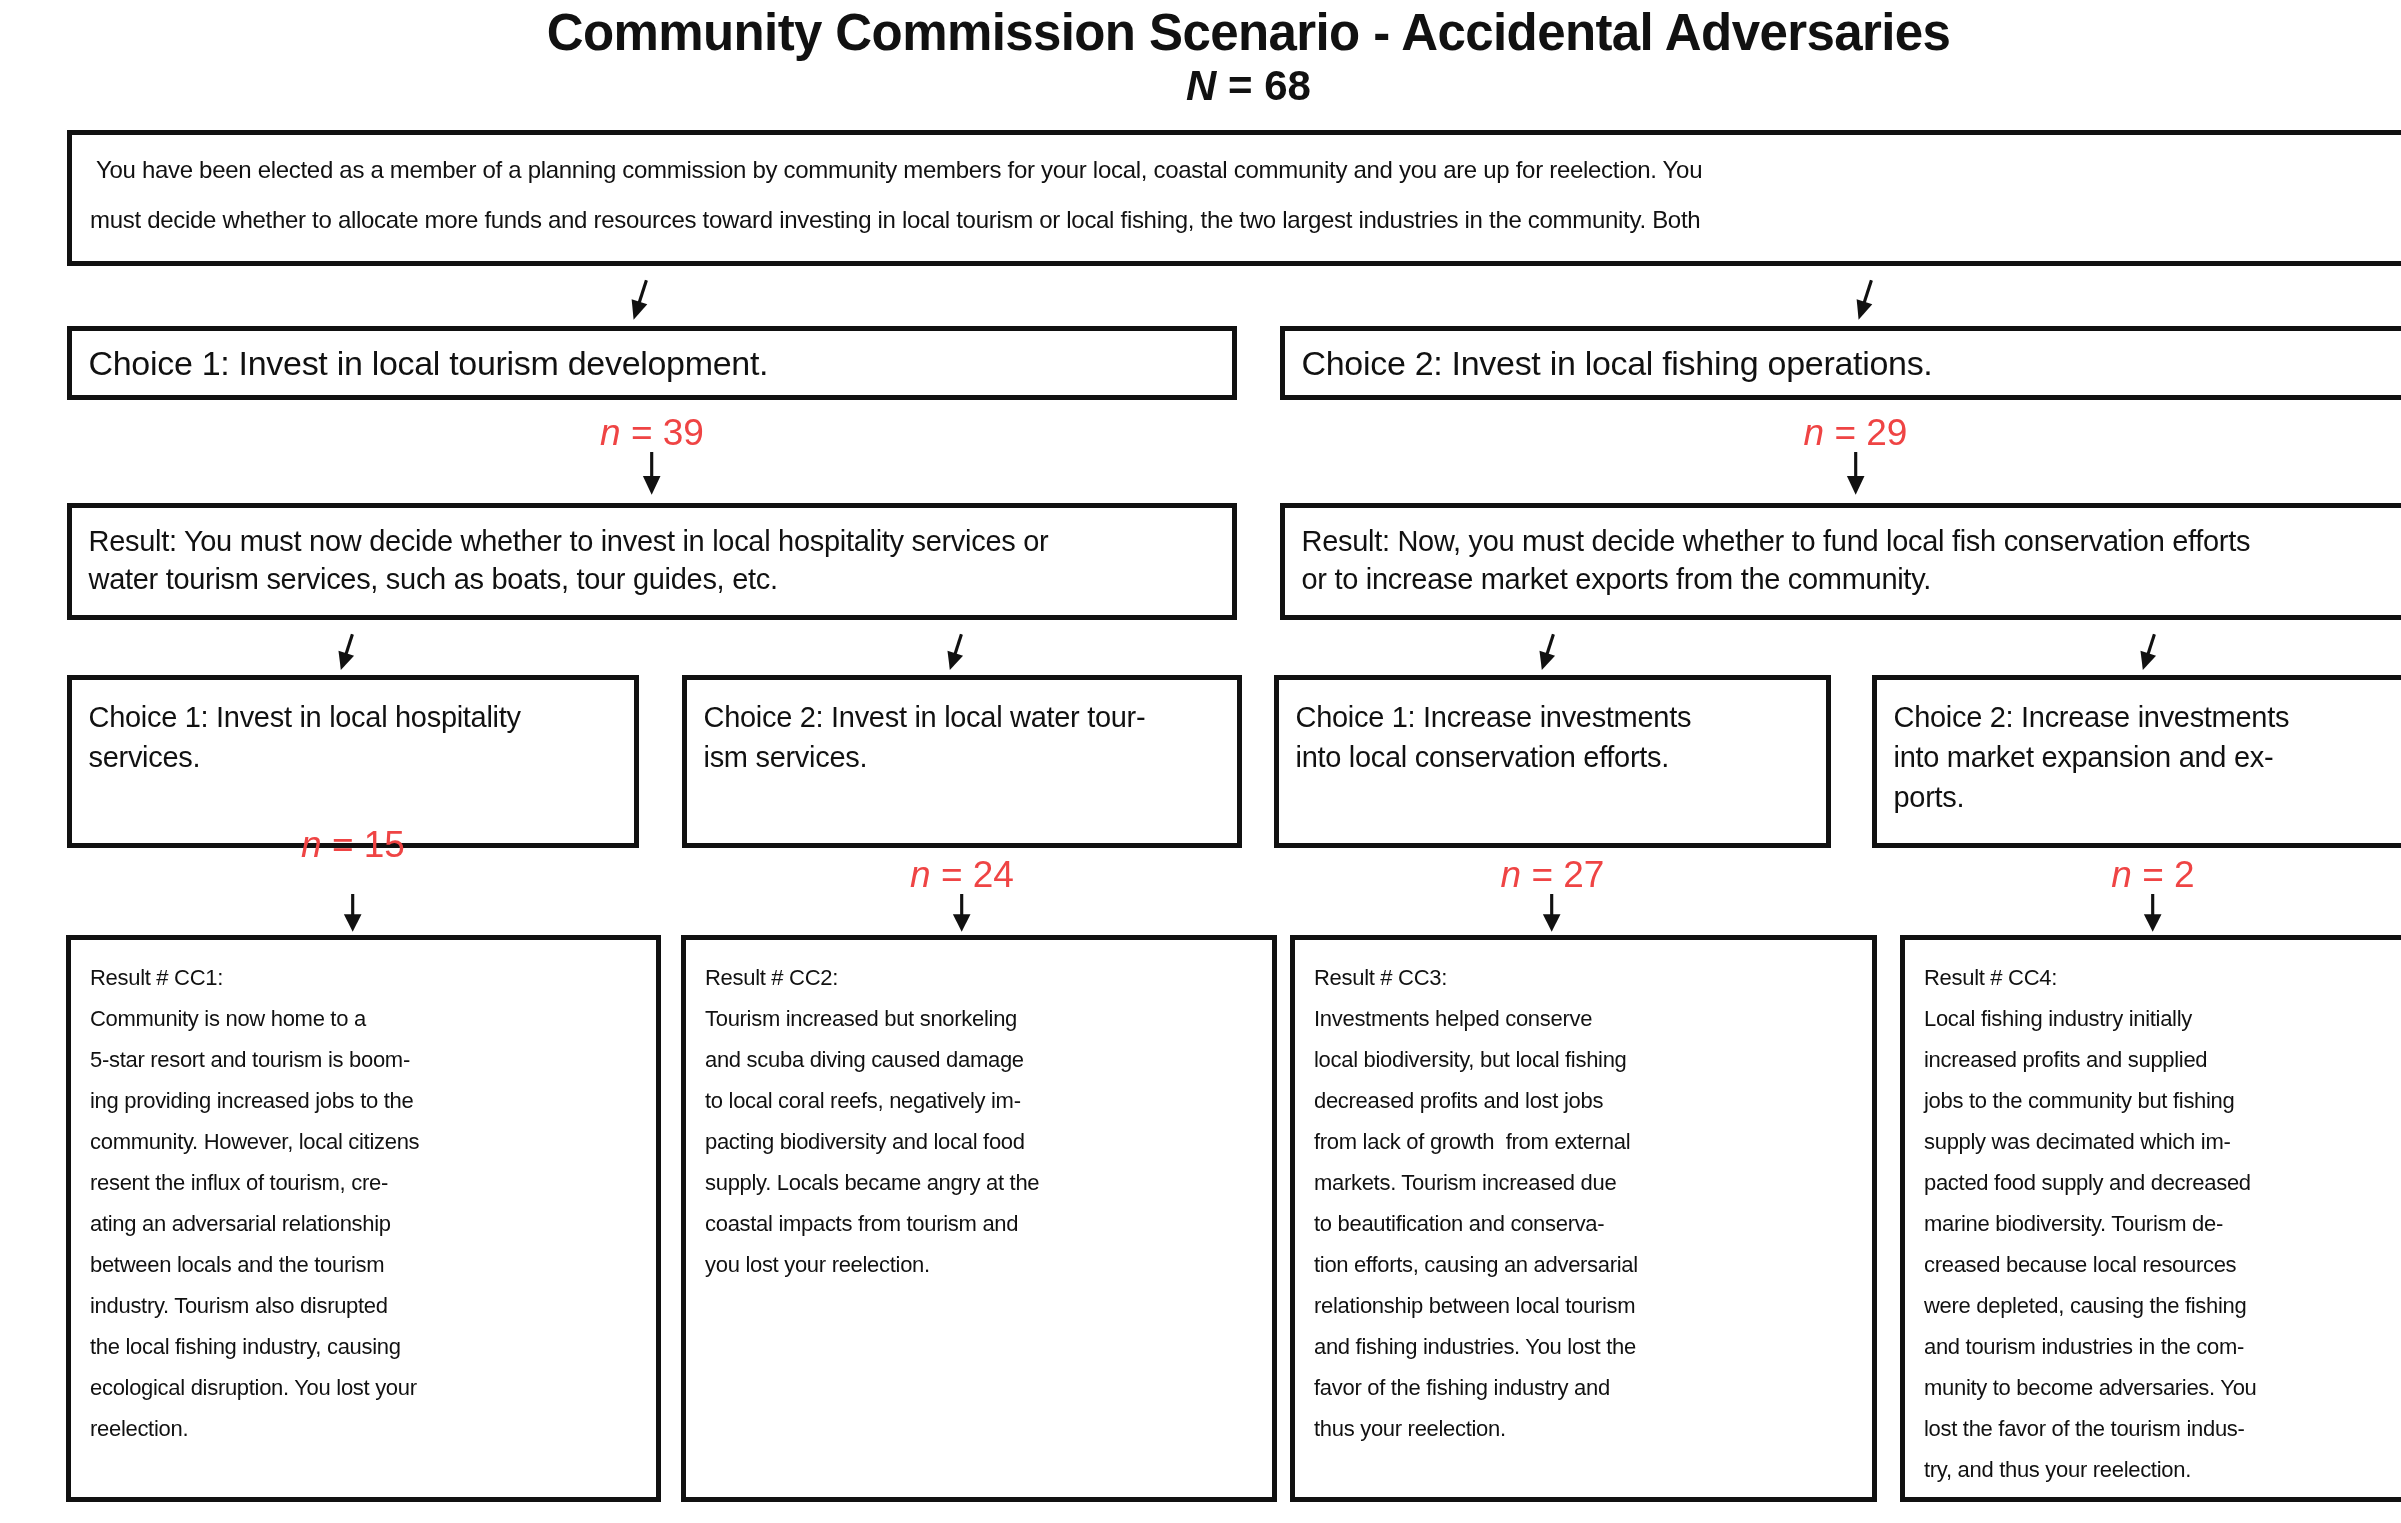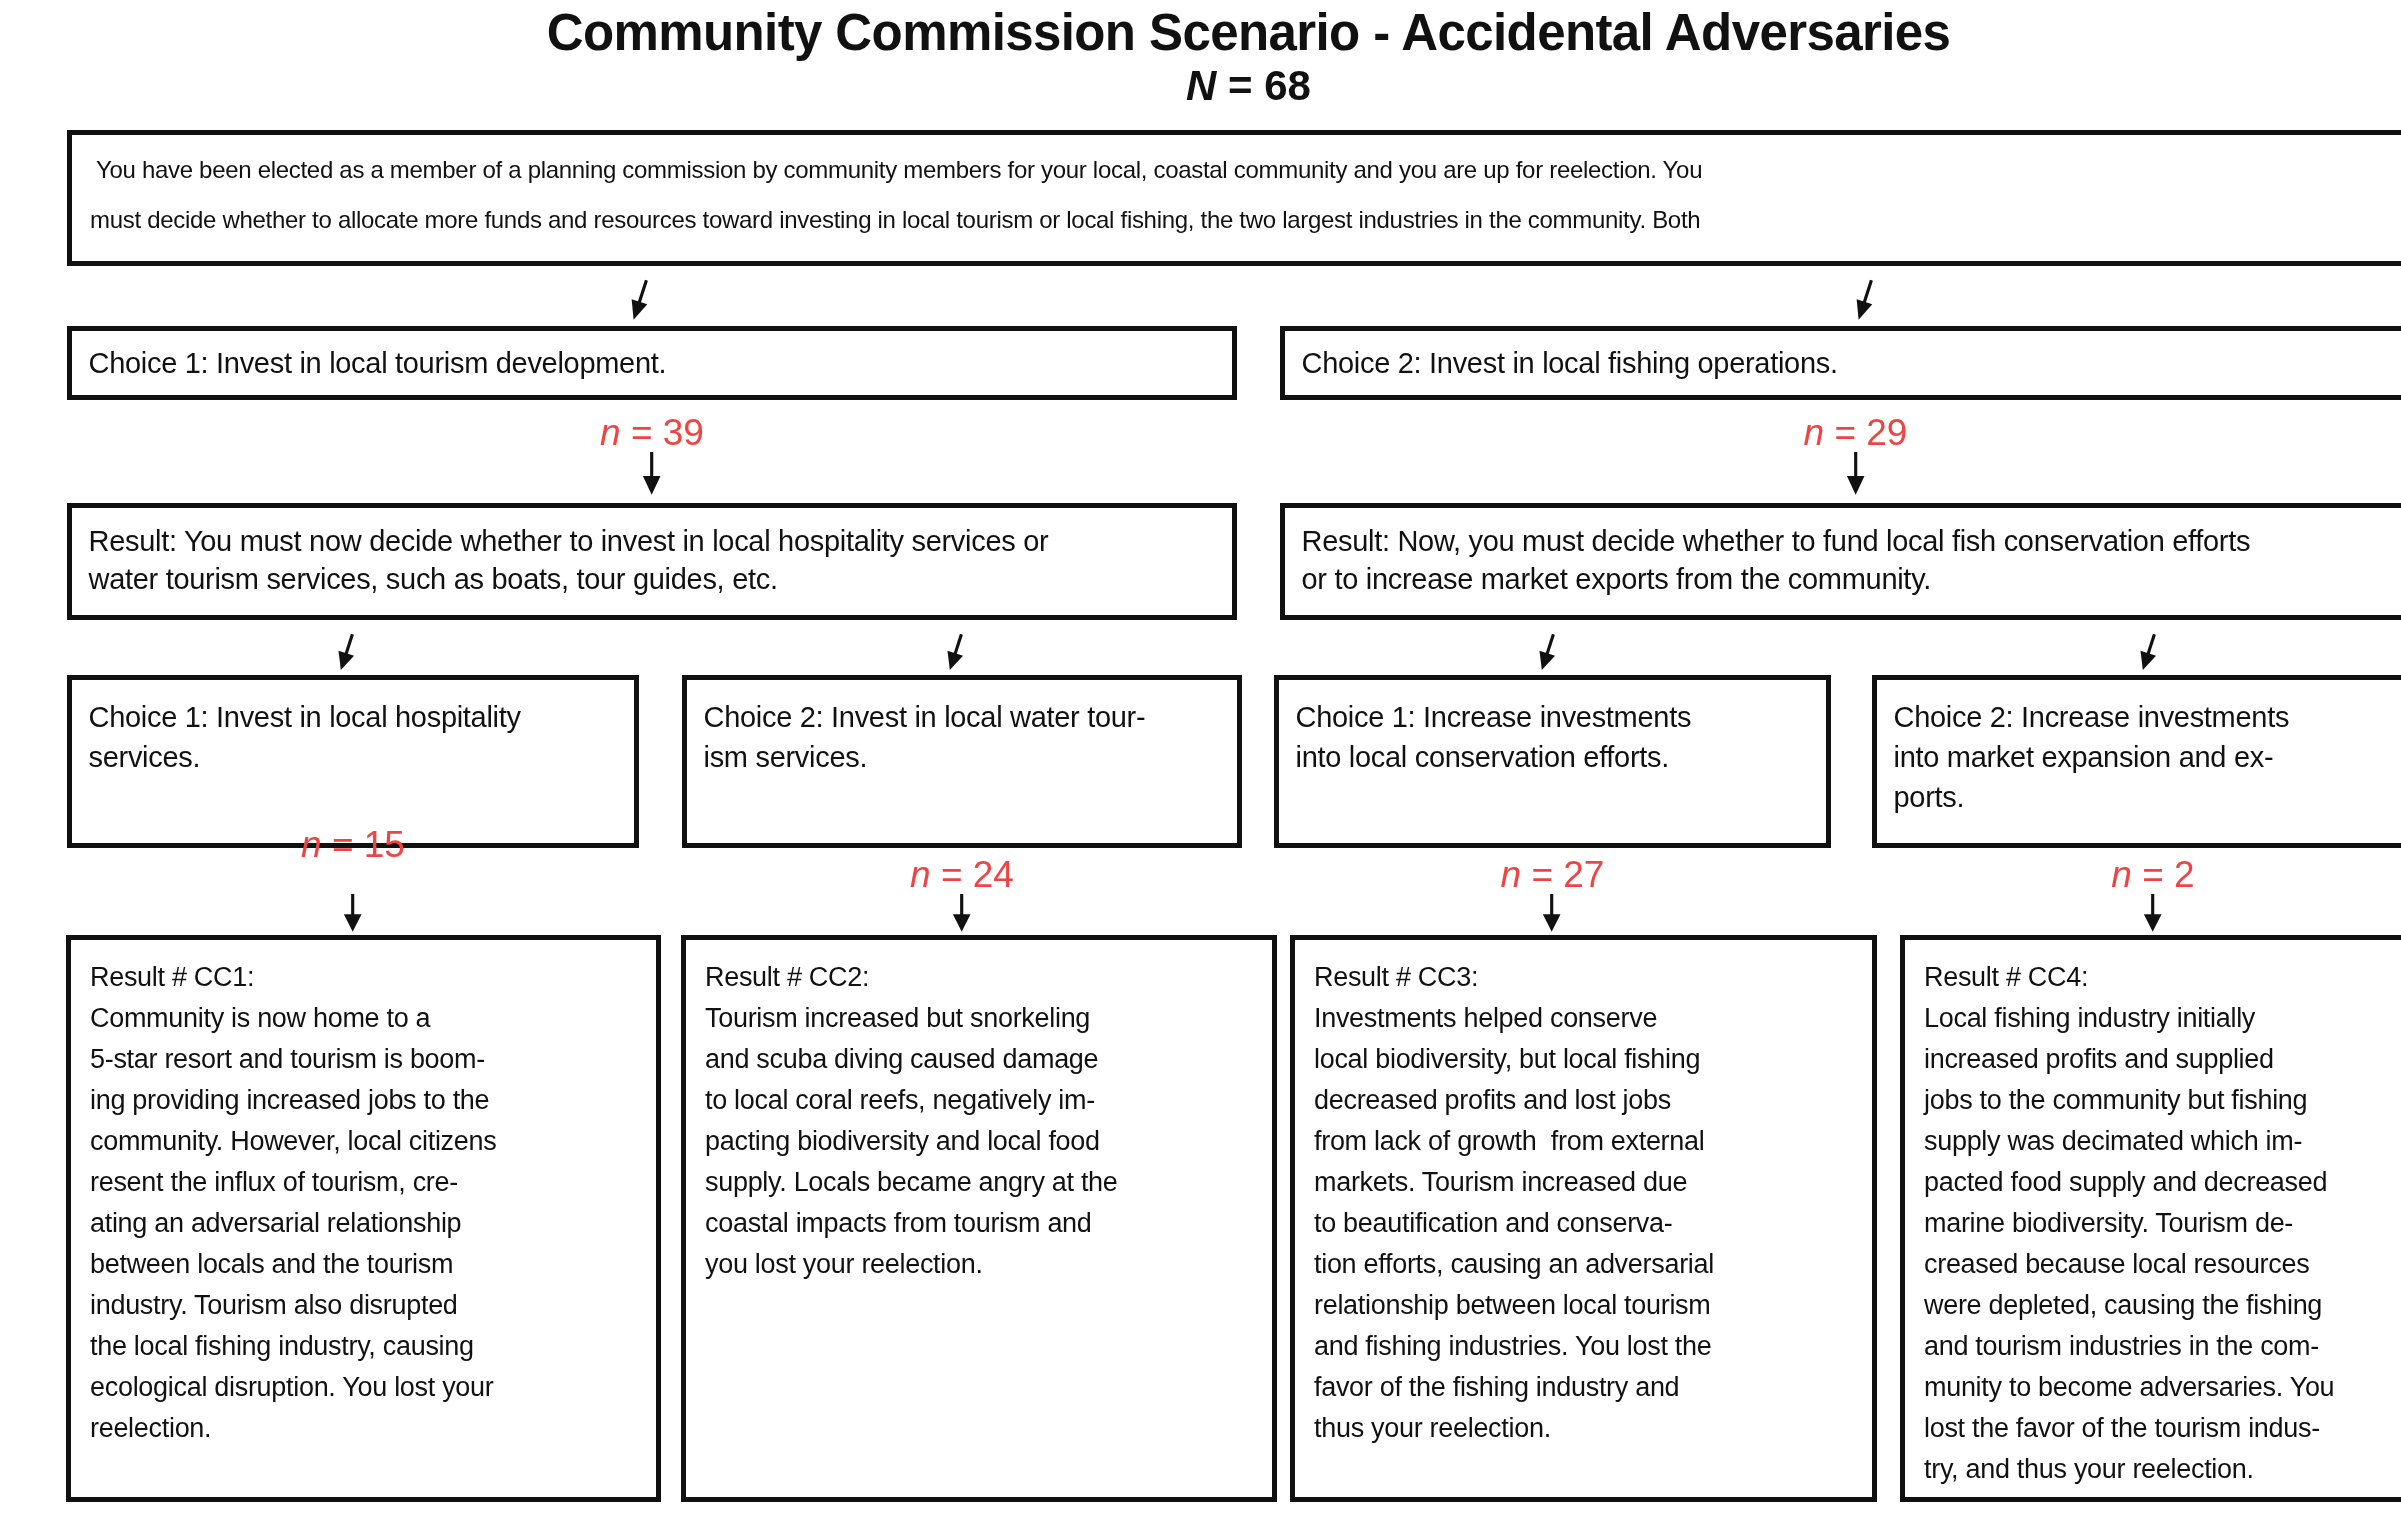--- a/index.html
+++ b/index.html
@@ -35,33 +35,33 @@
     letter-spacing:-0.3px;
   }
   .scenario-text{
     font-size:24px;line-height:50px;
     padding:10.2px 18px 0 18px;
   }
   .choice-l2{
     display:flex;align-items:center;
   }
   .choice-l2 .boxtext{
-    font-size:29px;line-height:33px;
+    font-size:34px;line-height:33px;
     padding-left:16.5px;
   }
   .result-l3 .boxtext{
     font-size:29px;line-height:38px;
     padding:14px 0 0 16.5px;
   }
   .choice-l4 .boxtext{
     font-size:29px;line-height:40px;
     padding:16.5px 0 0 16.5px;
   }
   .result-cc .boxtext{
-    font-size:27px;line-height:41px;
+    font-size:22px;line-height:41px;
     padding:16.5px 0 0 19px;
   }
   .nlabel{
     position:absolute;
     text-align:center;
     font-size:37px;
     color:#ef4444;
   }
   .arrow{position:absolute;width:25.4px;height:44px;}
   .arrow svg{display:block;}

